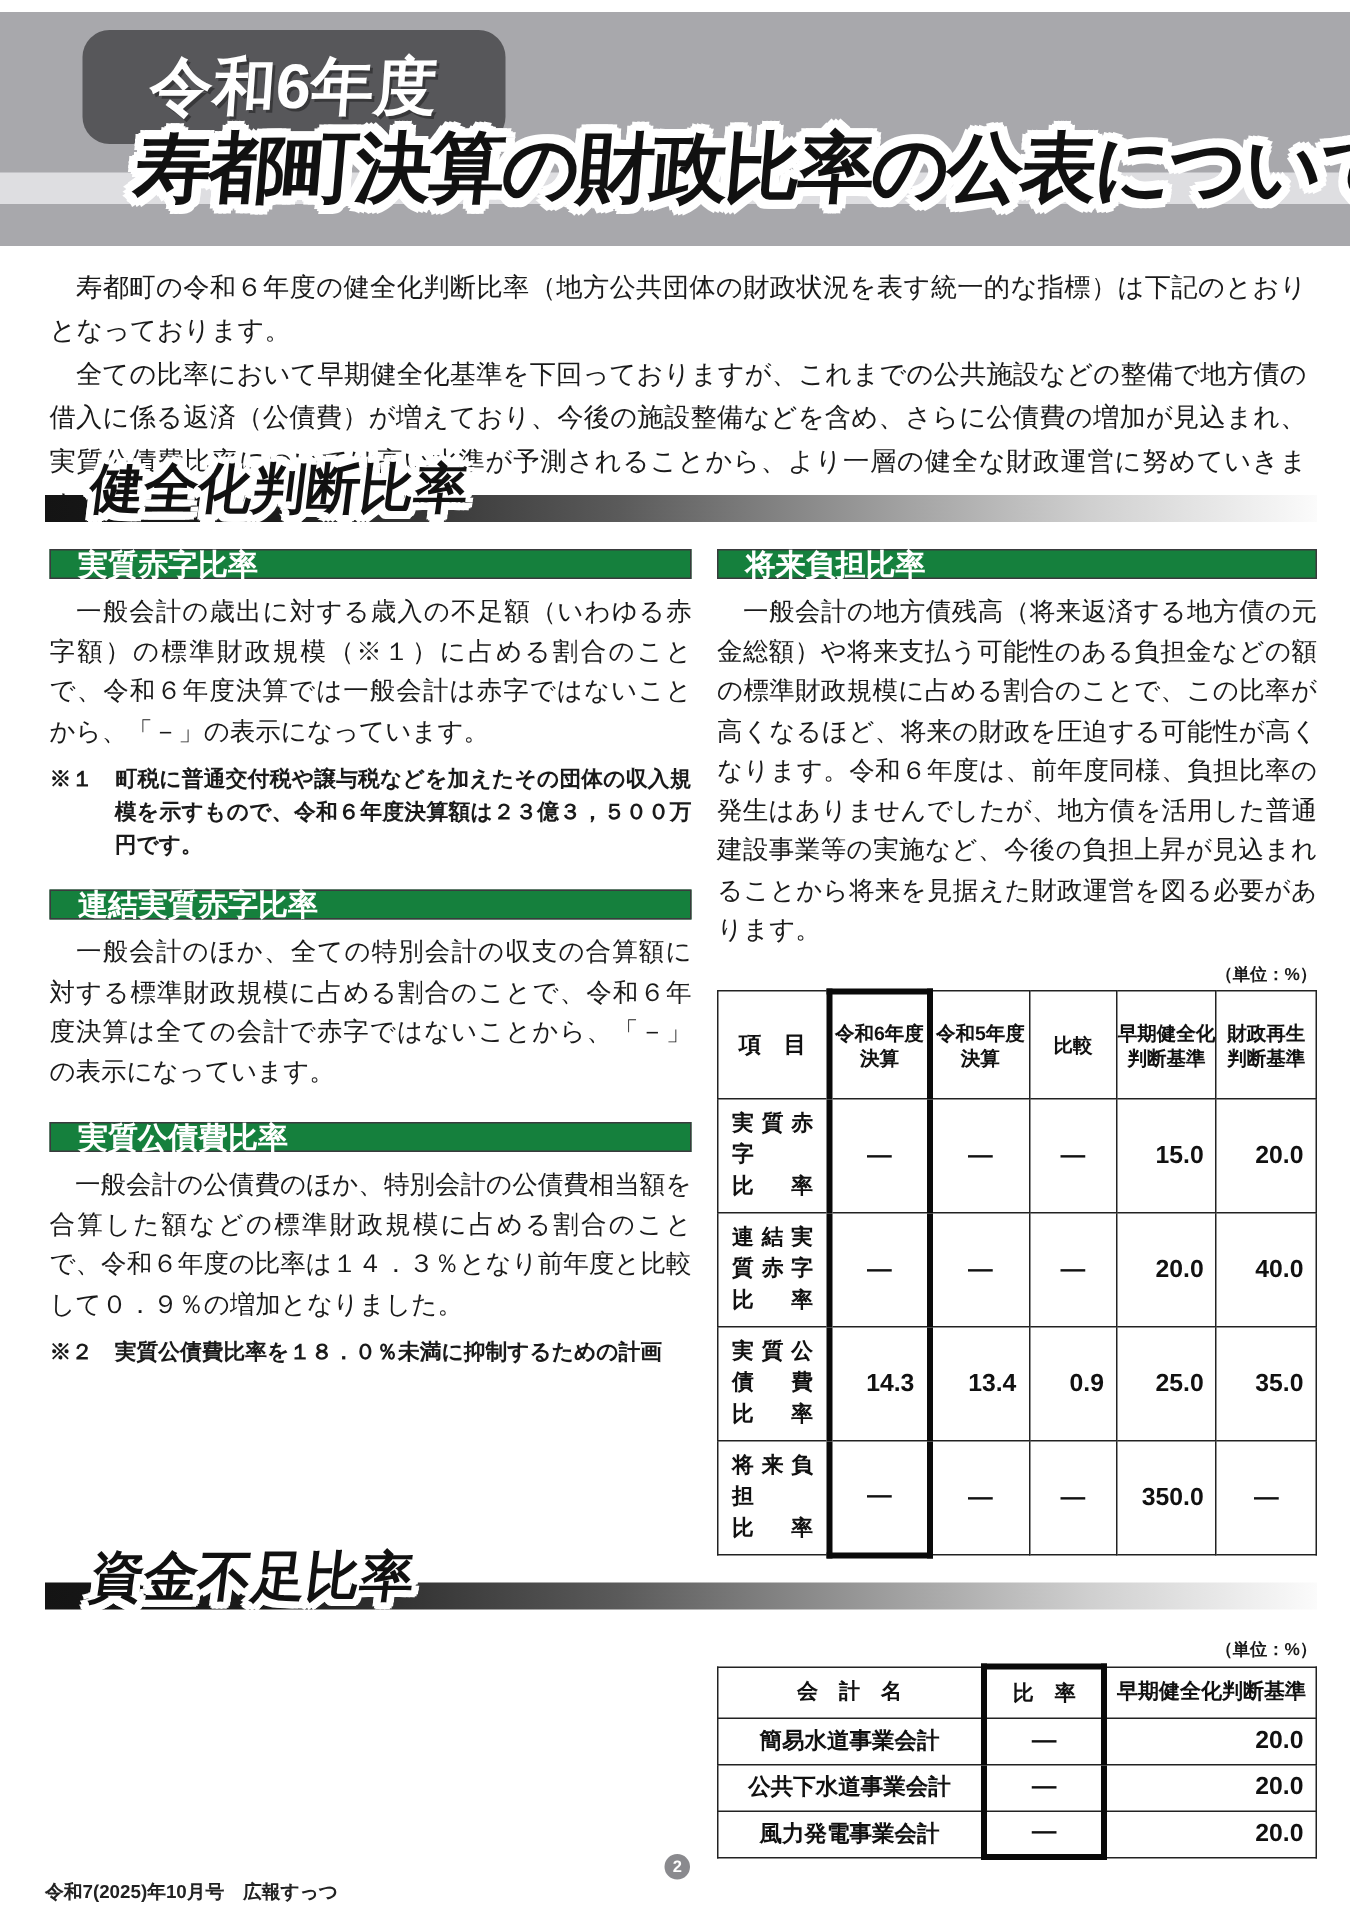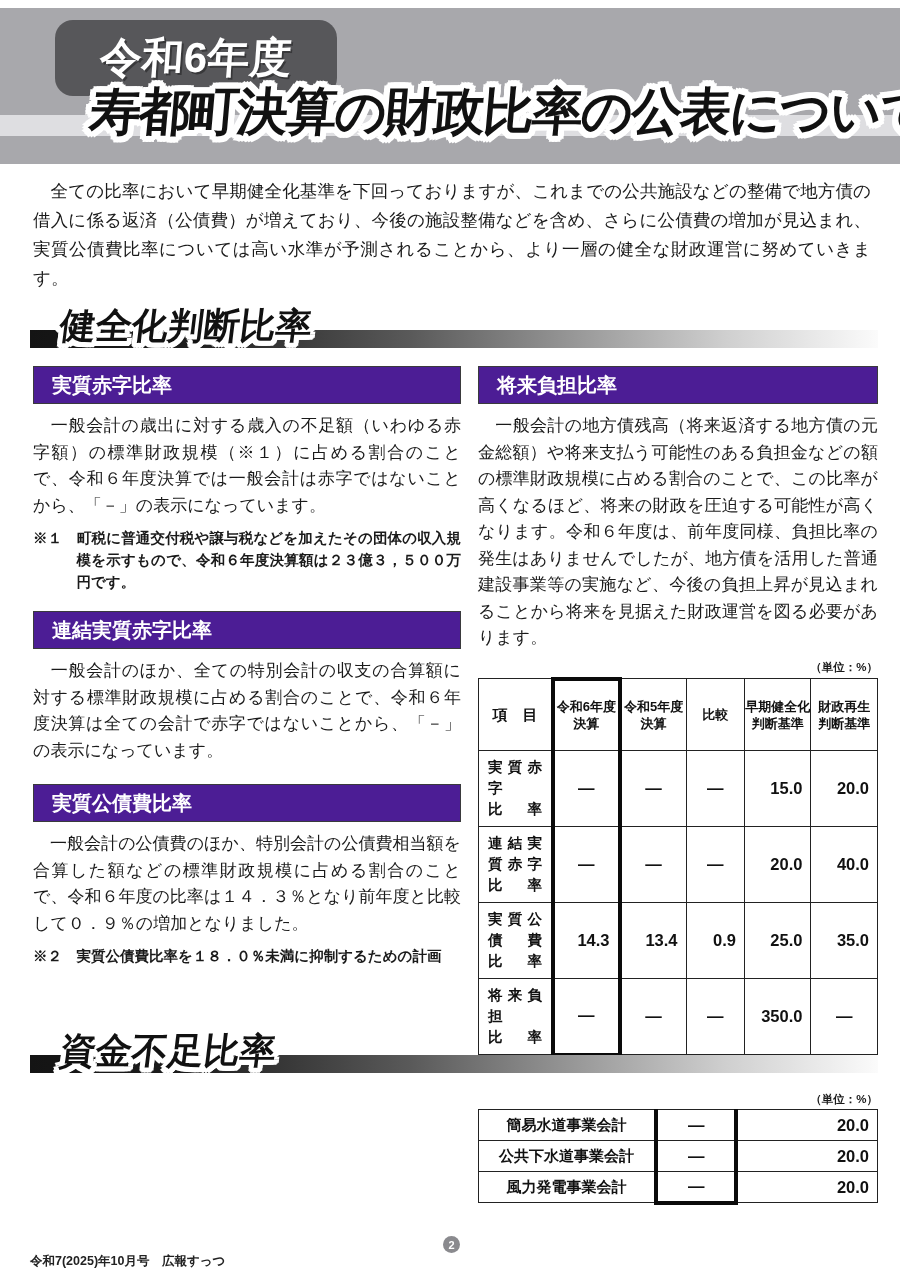--- a/index.html
+++ b/index.html
@@ -51,21 +51,21 @@
       -5px 0 0 #fff, 5px 0 0 #fff, 0 -5px 0 #fff, 0 5px 0 #fff,
       -4px -4px 0 #fff, 4px -4px 0 #fff, -4px 4px 0 #fff, 4px 4px 0 #fff,
       -5px 3px 0 #fff, 5px 3px 0 #fff, -3px 5px 0 #fff, 3px 5px 0 #fff;
   }
 
   
   .col-left  { position:absolute; left:33px;  width:428px; }
   .col-right { position:absolute; left:478px; width:400px; }
 
   .sub-bar {
-    height:38px; background:#4c1d95; border:1px solid #3a3a3d;
+    height:20px; background:#15803d; border:1px solid #3a3a3d;
     color:#fff; font-size:20px; font-weight:bold;
     display:flex; align-items:center; padding-left:18px; margin-bottom:9px;
   }
   .body-text {
     font-family:"Liberation Serif", serif; font-size:17px; line-height:26.5px;
     text-align:justify; margin-bottom:8px;
   }
   .note {
     font-size:14.5px; line-height:22px; margin:6px 0 18px 0;
     padding-left:3em; text-indent:-3em; font-weight:bold; text-align:justify;
@@ -108,20 +108,21 @@
 
   <div class="header">
     <div class="title-stripe"></div>
     <div class="year-badge">
       <span>令和6年度</span>
     </div>
     <div class="main-title">寿都町決算の財政比率の公表について</div>
   </div>
 
   <div class="intro">
+    <p>　寿都町の令和６年度の健全化判断比率（地方公共団体の財政状況を表す統一的な指標）は下記のとおりとなっております。</p>
     <p>　全ての比率において早期健全化基準を下回っておりますが、これまでの公共施設などの整備で地方債の借入に係る返済（公債費）が増えており、今後の施設整備などを含め、さらに公債費の増加が見込まれ、実質公債費比率については高い水準が予測されることから、より一層の健全な財政運営に努めていきます。</p>
   </div>
 
   <div class="section-header" style="top:303px;">
     <div class="bar"></div>
     <div class="section-title">健全化判断比率</div>
   </div>
 
   <div class="col-left" style="top:366px;">
     <div class="sub-bar">
@@ -228,20 +229,25 @@
 
   <div class="col-right" style="top:1092px;">
     <div class="unit-label">（単位：%）</div>
     <table class="t2">
       <colgroup>
           <col style="width:176px">
           <col style="width:80px">
           <col style="width:140px">
         </colgroup>
       <tbody>
+          <tr class="hdr">
+        <th>会　計　名</th>
+        <th class="hl">比　率</th>
+        <th>早期健全化判断基準</th>
+      </tr>
       <tr class="row">
         <td class="acct">簡易水道事業会計</td>
         <td class="val hl">—</td>
         <td class="val num">20.0</td>
       </tr>
       <tr class="row">
         <td class="acct">公共下水道事業会計</td>
         <td class="val hl">—</td>
         <td class="val num">20.0</td>
       </tr>

